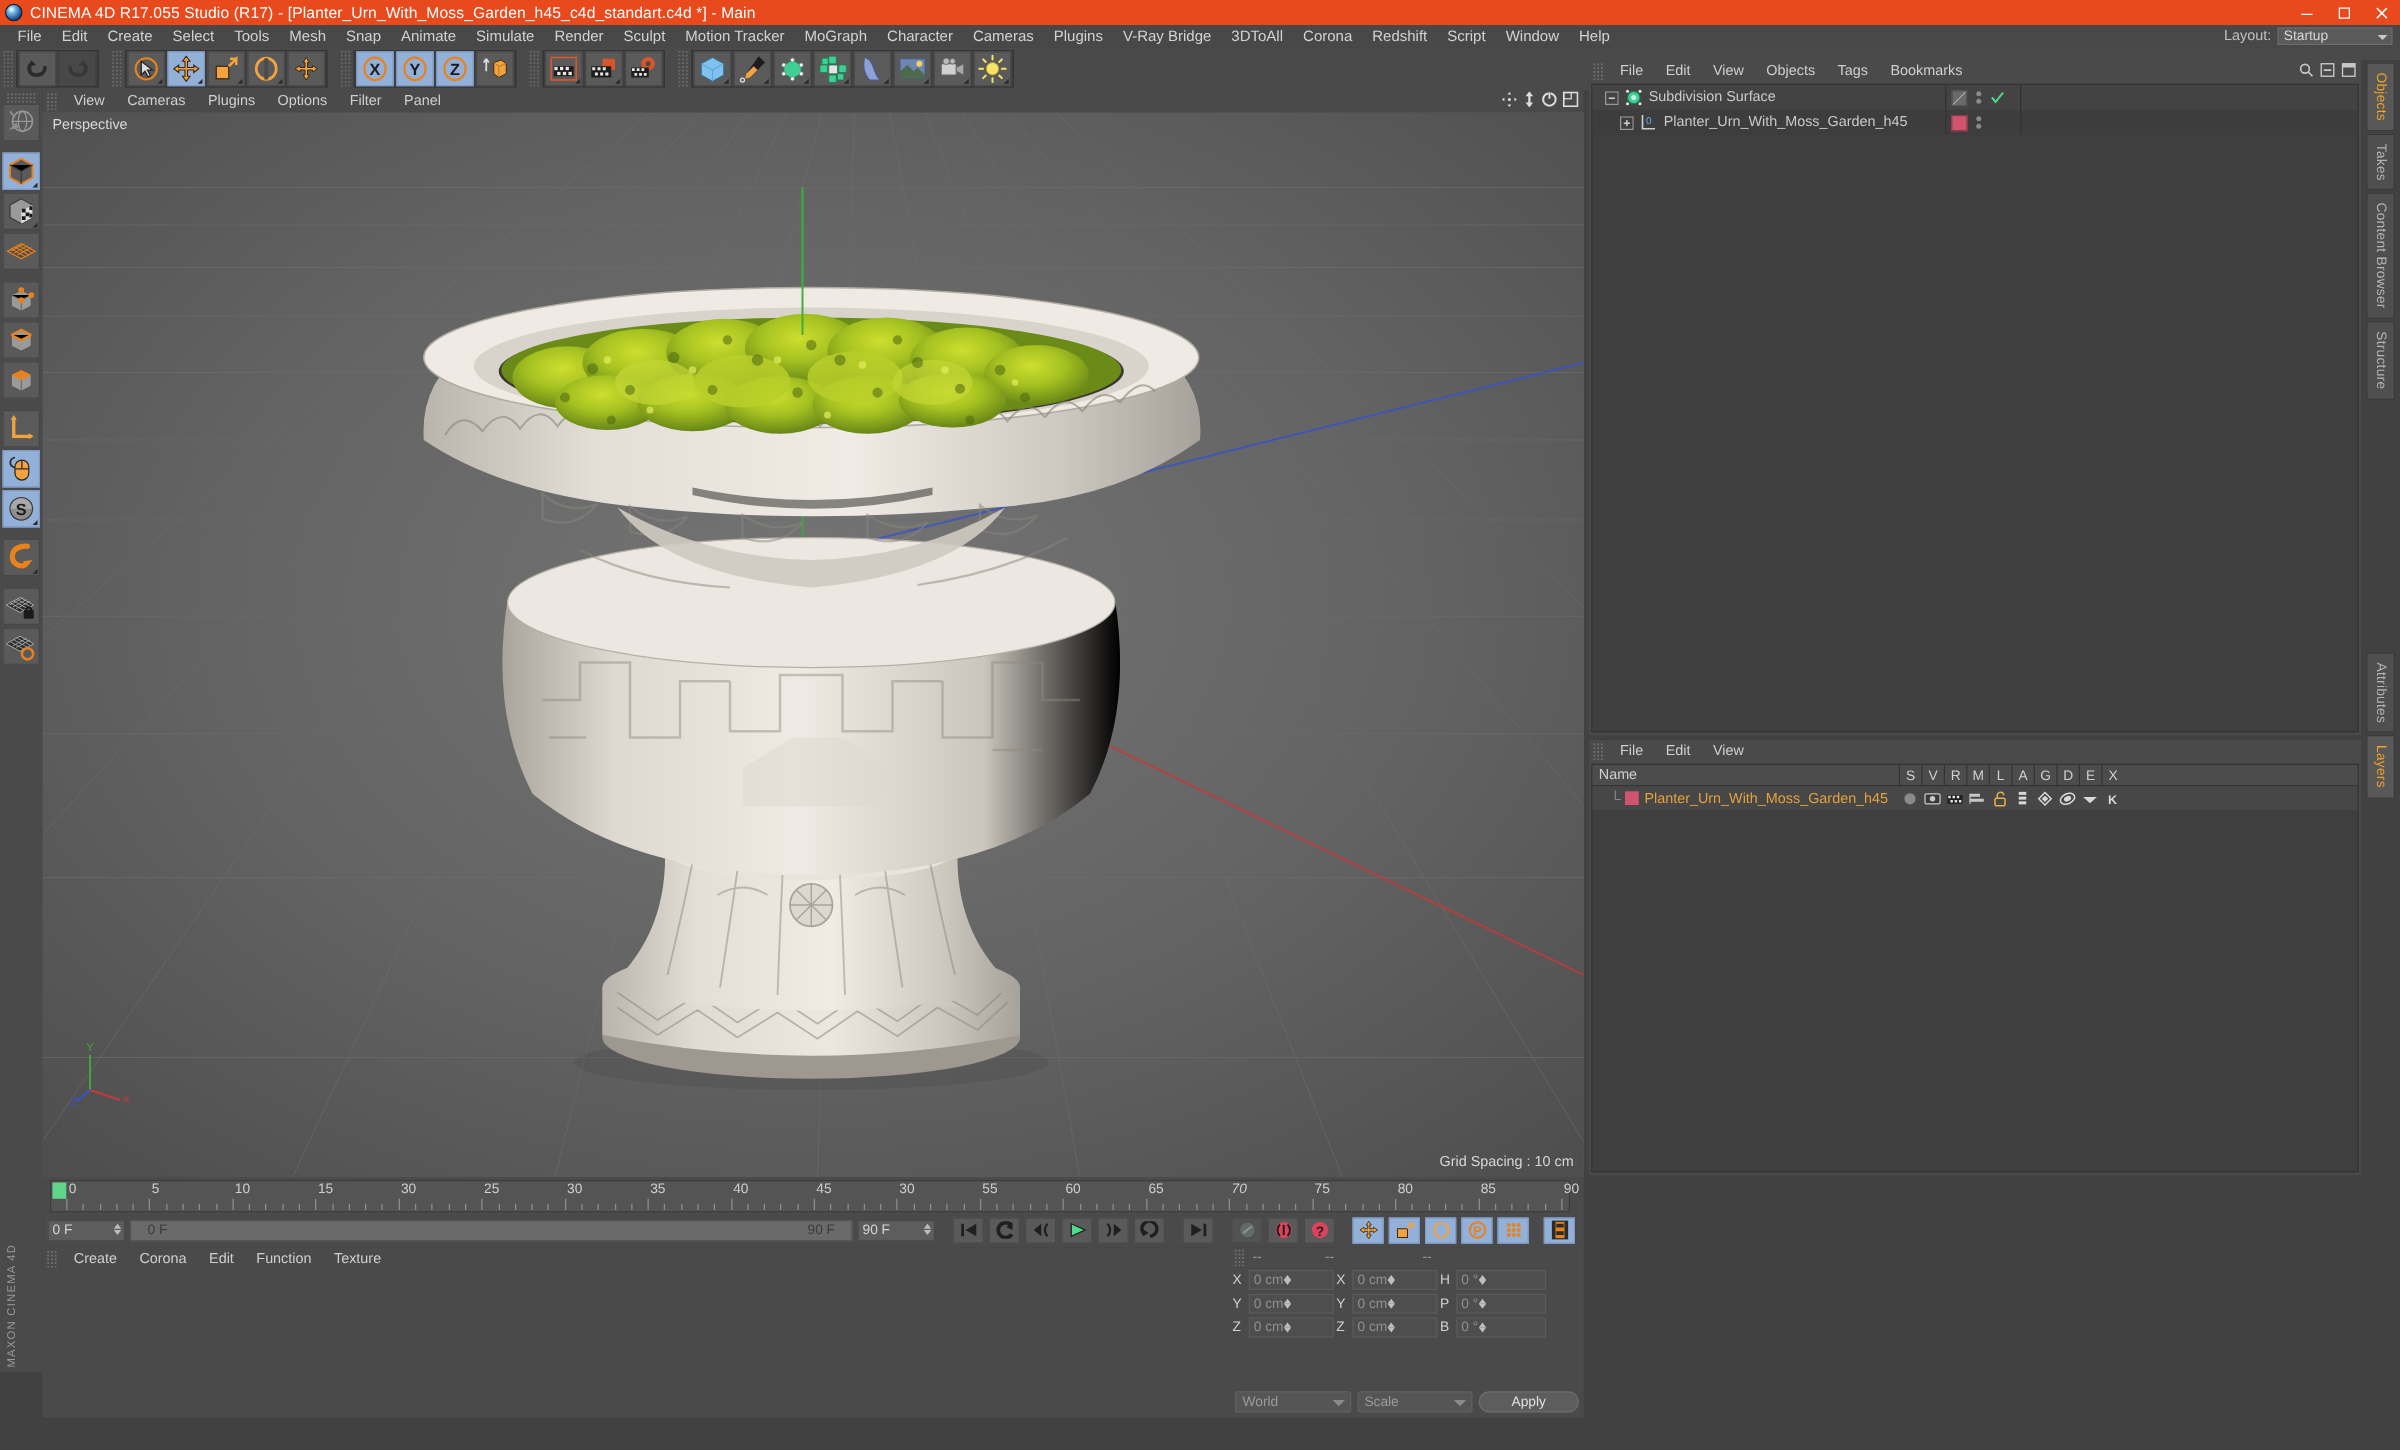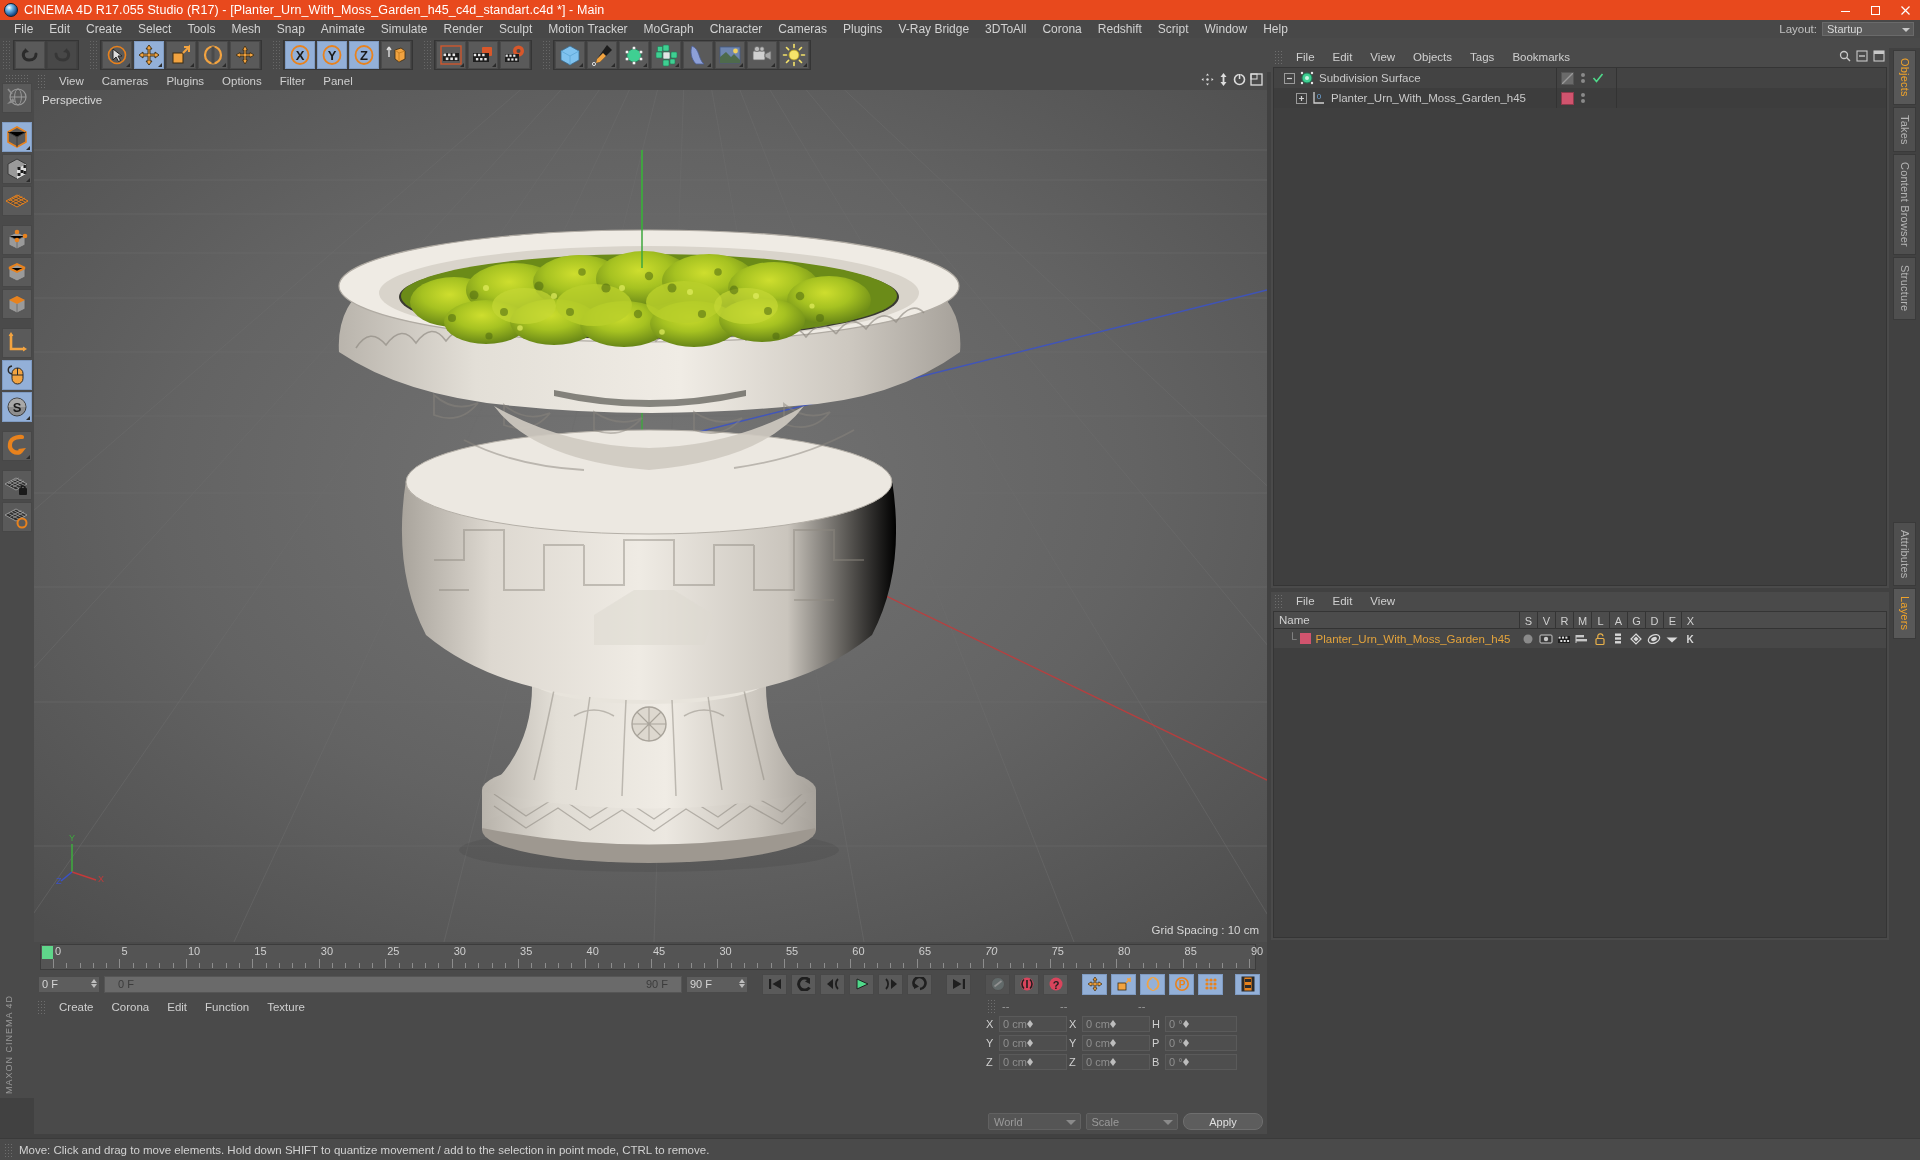--- a/index.html
+++ b/index.html
@@ -1409,18 +1409,14 @@
   <div class="vtabs">
     <div class="vtab active" style="margin-top:2px">Objects</div>
     <div class="vtab">Takes</div>
     <div class="vtab">Content Browser</div>
     <div class="vtab">Structure</div>
     <div style="height:200px"></div>
     <div class="vtab">Attributes</div>
     <div class="vtab active">Layers</div>
   </div>
 
-  <div class="statusbar">
-    <div class="sb-grip"></div>
-    <div class="sb-text">Move: Click and drag to move elements. Hold down SHIFT to quantize movement / add to the selection in point mode, CTRL to remove.</div>
-  </div>
 
 </div>
 
 </body></html>

